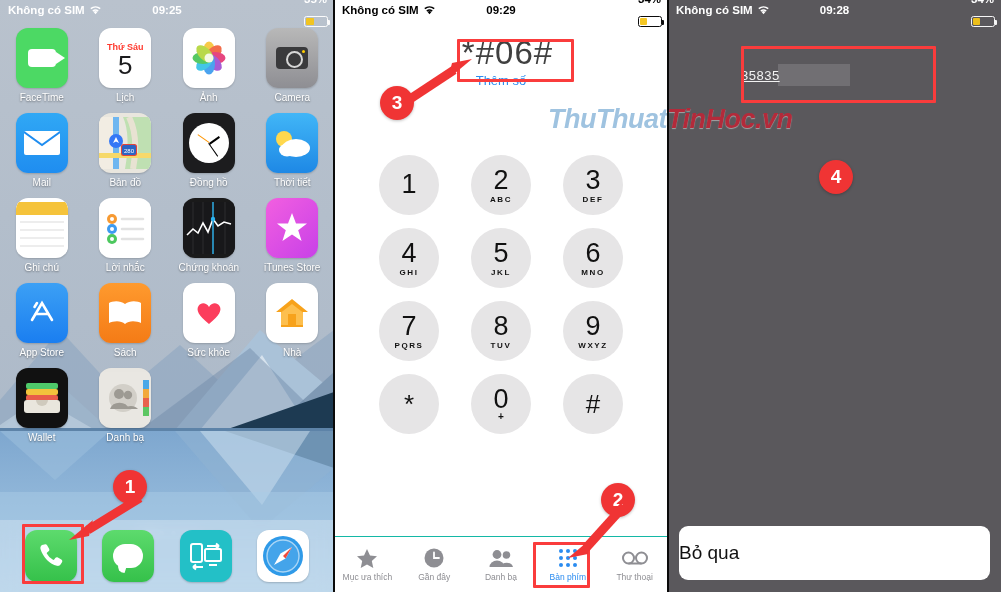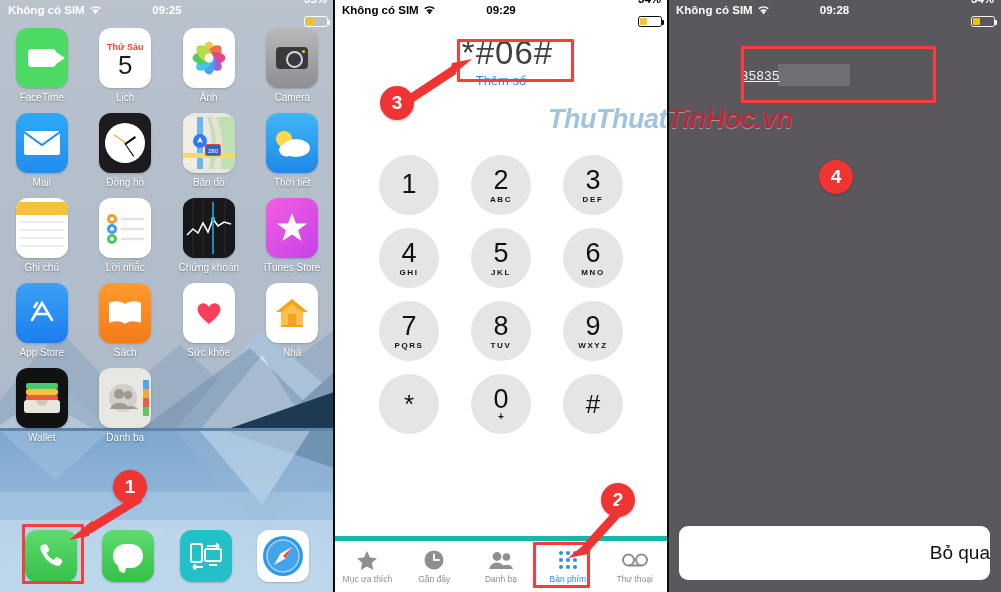--- a/index.html
+++ b/index.html
@@ -115,37 +115,37 @@
   .key {
     width:60px; height:60px; border-radius:50%; background:#e6e5e6;
     display:flex; flex-direction:column; align-items:center; justify-content:center;
     color:#111;
   }
   .key .num { font-size:27px; font-weight:300; line-height:27px; }
   .key .num.sym { font-size:26px; font-weight:500; }
   .key .sub { font-size:8px; letter-spacing:1.6px; font-weight:600; margin-top:1px; }
   .key .sub.plus { font-size:10px; letter-spacing:0; margin-top:-2px; }
 
-  .tabbar { position:absolute; bottom:0; left:0; width:334px; height:56px; border-top:5px solid #14b8a6;
+  .tabbar { position:absolute; bottom:0; left:0; width:334px; height:56px; border-top:1px solid #14b8a6;
             display:flex; background:#fff; }
   .tab { flex:1; display:flex; flex-direction:column; align-items:center; justify-content:center; gap:3px;
          color:#8e8e93; }
   .tab.active { color:#2b8cf0; }
   .tab-label { font-size:8.5px; }
   .tab-ic { height:22px; display:flex; align-items:center; }
   .kbd-dots { display:grid; grid-template-columns:repeat(3,4px); gap:3px; }
   .kbd-dots i { width:4px; height:4px; border-radius:50%; background:currentColor; display:block; }
 
   
   .imei-box { position:absolute; left:73px; top:64px; width:185px; }
   .imei-text { font-size:13px; color:#f2f2f2; letter-spacing:.5px;text-decoration:underline; }
   .imei-redact { display:inline-block; width:72px; height:22px; background:rgba(255,255,255,.14);
                  vertical-align:-6px; margin-left:-2px; filter:blur(.4px); }
   .skip-btn { position:absolute; left:11px; bottom:12px; width:311px; height:54px; background:#fff;
-              border-radius:9px; display:flex; align-items:center; justify-content:flex-end; }
+              border-radius:9px; display:flex; align-items:center; justify-content:flex-start; }
   .skip-label { font-size:19px; color:#111; }
 
   
   .red-box { position:absolute; border:3px solid #fa3c3c; border-radius:1px; pointer-events:none; }
   .badge { position:absolute; width:34px; height:34px; border-radius:50%; background:#f03434;
            color:#fff; font-size:19px; font-weight:700; display:flex; align-items:center; justify-content:center;
            box-shadow:0 1px 3px rgba(0,0,0,.25); }
   .arrow { position:absolute; pointer-events:none; }
 
   
@@ -261,30 +261,20 @@
 
       <div class="app-row">
         <div class="app-cell">
           <div class="app-icon ic-mail">
             <svg width="36" height="24" viewBox="0 0 36 24">
                 <rect x="0" y="0" width="36" height="24" rx="2" fill="#fff"></rect>
                 <path d="M0 1 L18 14 L36 1" stroke="#1f8df0" stroke-width="2" fill="none"></path>
               </svg>
           </div>
           <div class="app-label">Mail</div>
-        </div>
-        <div class="app-cell">
-          <div class="app-icon ic-clock">
-            <div class="face">
-                <span class="h"></span>
-                <span class="m"></span>
-                <span class="s"></span>
-              </div>
-          </div>
-          <div class="app-label">Đồng hồ</div>
         </div>
         <div class="app-cell">
           <div class="app-icon ic-maps">
             <svg width="52" height="52" viewBox="0 0 52 52">
               <rect width="52" height="52" fill="#eae7df"></rect>
               <path d="M0 0 h14 v52 h-14z" fill="#f2ede3"></path>
               <path d="M24 0 q8 18 2 52 h26 V0z" fill="#bfe0b2"></path>
               <path d="M30 0 q10 20 4 52" stroke="#e8e2d2" stroke-width="6" fill="none"></path>
               <rect x="14" y="0" width="6" height="52" fill="#6eb6f0"></rect>
               <rect x="0" y="36" width="52" height="5" fill="#f6d96a"></rect>
@@ -293,20 +283,30 @@
               <g transform="translate(30,33)">
                 <rect x="-8" y="-6" width="16" height="12" rx="2.5" fill="#e4453a"></rect>
                 <rect x="-7" y="-5" width="14" height="10" rx="2" fill="#2b64c4"></rect>
                 <text x="0" y="3" font-size="6" fill="#fff" text-anchor="middle" font-family="Liberation Sans">280</text>
               </g>
             </svg>
           </div>
           <div class="app-label">Bản đồ</div>
         </div>
         <div class="app-cell">
+          <div class="app-icon ic-clock">
+            <div class="face">
+                <span class="h"></span>
+                <span class="m"></span>
+                <span class="s"></span>
+              </div>
+          </div>
+          <div class="app-label">Đồng hồ</div>
+        </div>
+        <div class="app-cell">
           <div class="app-icon ic-weather">
             <svg width="44" height="32" viewBox="0 0 44 32">
               <circle cx="14" cy="12" r="8" fill="#ffd84d"></circle>
               <ellipse cx="26" cy="21" rx="14" ry="9" fill="#fff"></ellipse>
               <ellipse cx="17" cy="23" rx="8" ry="6.5" fill="#fff"></ellipse>
             </svg>
           </div>
           <div class="app-label">Thời tiết</div>
         </div>
       </div>

